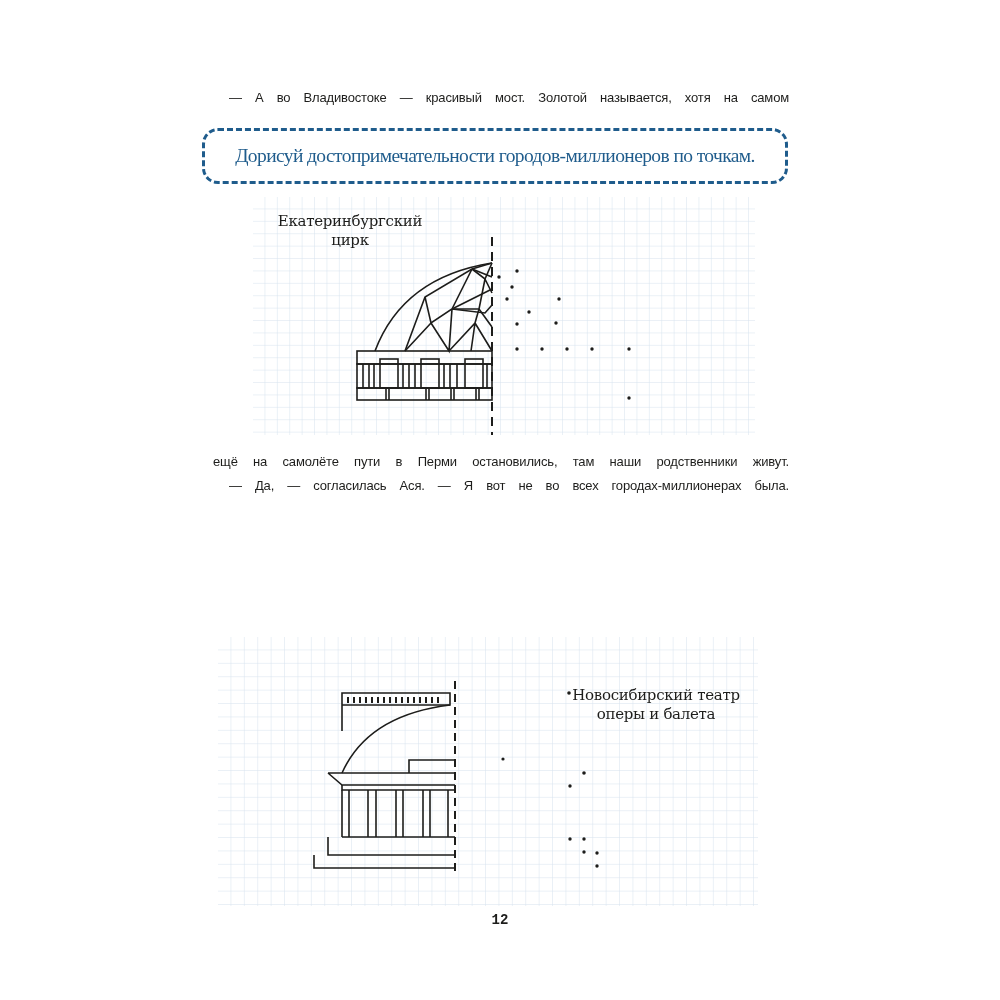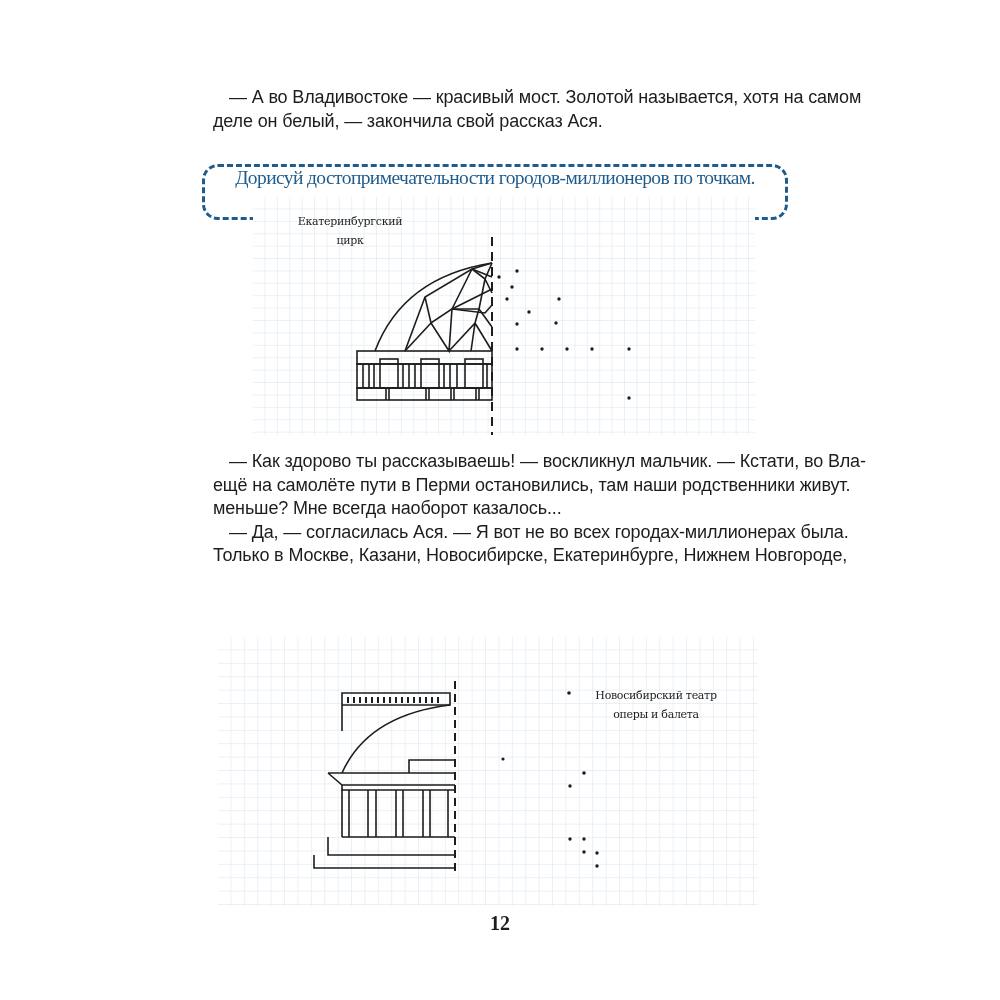--- a/index.html
+++ b/index.html
@@ -1,40 +1,39 @@
 <!DOCTYPE html>
 <html><head>
 <meta charset="utf-8">
 <style>
   html, body { margin: 0; padding: 0; background: #ffffff; }
   body { width: 1000px; height: 1000px; position: relative; overflow: hidden;
          font-family: "Liberation Sans", "DejaVu Sans", sans-serif; color: #1d1d1b; }
-  .para { position: absolute; left: 213px; width: 576px; font-size: 18px; line-height: 23.6px;
+  .para { position: absolute; left: 213px; width: 576px; font-size: 13px; line-height: 23.6px;
           text-align: justify; letter-spacing: -0.15px; }
   .para .ln { display: block; text-align: justify; text-align-last: justify; white-space: nowrap; }
   .para .ln.last { text-align-last: left; }
   .indent { padding-left: 16px; }
   .task-box { position: absolute; left: 202px; top: 128px; width: 586px; height: 56px;
               border: 3px dashed #1f5c8c; border-radius: 16px; box-sizing: border-box;
-              display: flex; align-items: flex-start; justify-content: center; margin-top: 36px; }
+              display: flex; align-items: center; justify-content: center; }
   .task-text { font-family: "Liberation Serif", "DejaVu Serif", serif; color: #1f5c8c;
                font-size: 19.5px; letter-spacing: -0.6px; }
   .grid { position: absolute; background-color: #ffffff; }
   .grid svg { display: block; }
   .label { position: absolute; font-family: "DejaVu Serif", "Liberation Serif", serif;
-           font-size: 11px; line-height: 19px; text-align: center; color: #1d1d1b; letter-spacing: -0.3px; }
+           font-size: 15px; line-height: 19px; text-align: center; color: #1d1d1b; letter-spacing: -0.3px; }
   .page-num { position: absolute; left: 480px; top: 912px; width: 40px; text-align: center;
-              font-family: Liberation Serif, serif; font-size: 20px; font-weight: bold; }
+              font-family: Liberation Mono, monospace; font-size: 14px; font-weight: bold; }
 </style>
 </head>
 <body>
 
 <div class="para" style="top:86px;">
   <span class="ln indent">— А во Владивостоке — красивый мост. Золотой называется, хотя на самом</span>
-  <span class="ln last">деле он белый, — закончила свой рассказ Ася.</span>
 </div>
 
 <div class="task-box">
   <span class="task-text">Дорисуй достопримечательности городов-миллионеров по точкам.</span>
 </div>
 
 <div class="grid" style="left:253px; top:197px; width:502px; height:238px;">
   <svg width="502" height="238">
     <defs>
       <pattern id="g1" x="0" y="0" width="12.4" height="12.4" patternUnits="userSpaceOnUse">
@@ -86,25 +85,22 @@
       <circle cx="376" cy="201" r="1.7"></circle>
     </g>
   </svg>
 </div>
 <div class="label" style="left:270px; top:212px; width:160px;">
   <div>Екатеринбургский</div>
   <div>цирк</div>
 </div>
 
 <div class="para" style="top:450px;">
-  <span class="ln indent">— Как здорово ты рассказываешь! — воскликнул мальчик. — Кстати, во Вла-</span>
   <span class="ln">ещё на самолёте пути в Перми остановились, там наши родственники живут.</span>
-  <span class="ln last">меньше? Мне всегда наоборот казалось...</span>
   <span class="ln indent">— Да, — согласилась Ася. — Я вот не во всех городах-миллионерах была.</span>
-  <span class="ln">Только в Москве, Казани, Новосибирске, Екатеринбурге, Нижнем Новгороде,</span>
 </div>
 
 <div class="grid" style="left:218px; top:637px; width:540px; height:269px;">
   <svg width="540" height="269">
     <defs>
       <pattern id="g2" x="0" y="0" width="13.4" height="13.4" patternUnits="userSpaceOnUse">
         <path d="M13.4 0 V13.4 M0 13.4 H13.4" stroke="#d6e2ee" stroke-width="1" fill="none"></path>
       </pattern>
     </defs>
     <rect x="0" y="0" width="540" height="269" fill="url(#g2)"></rect>

